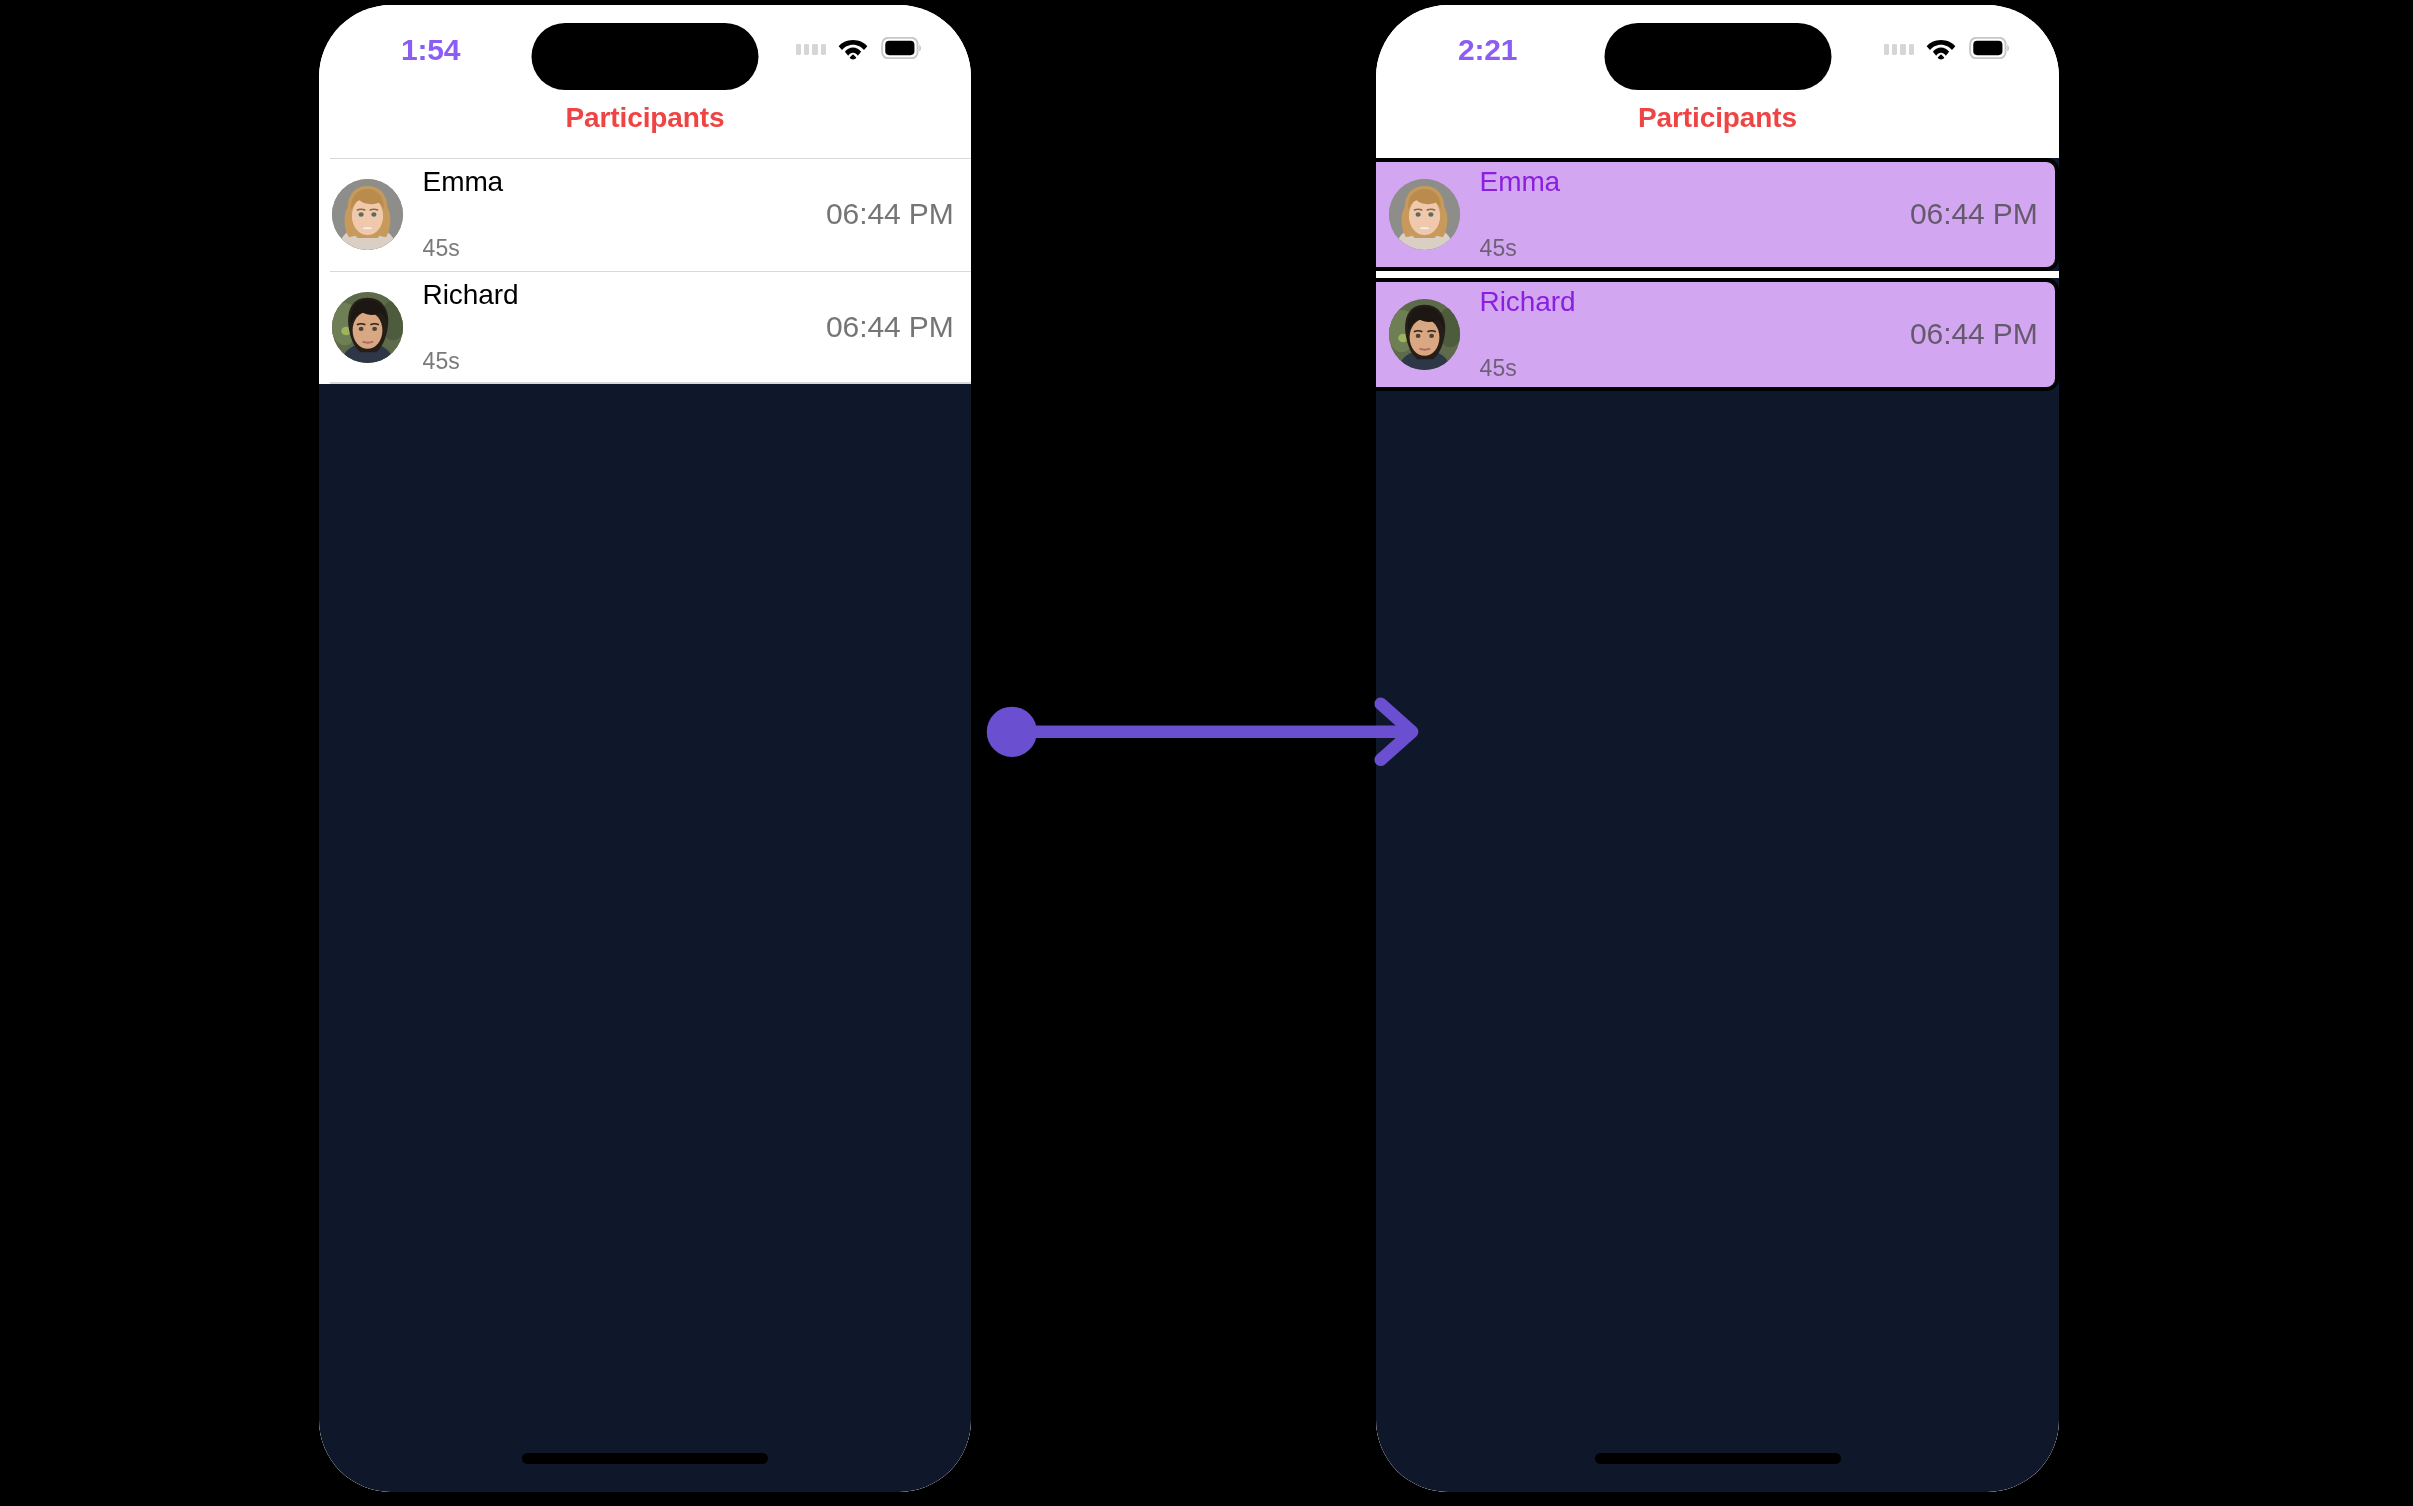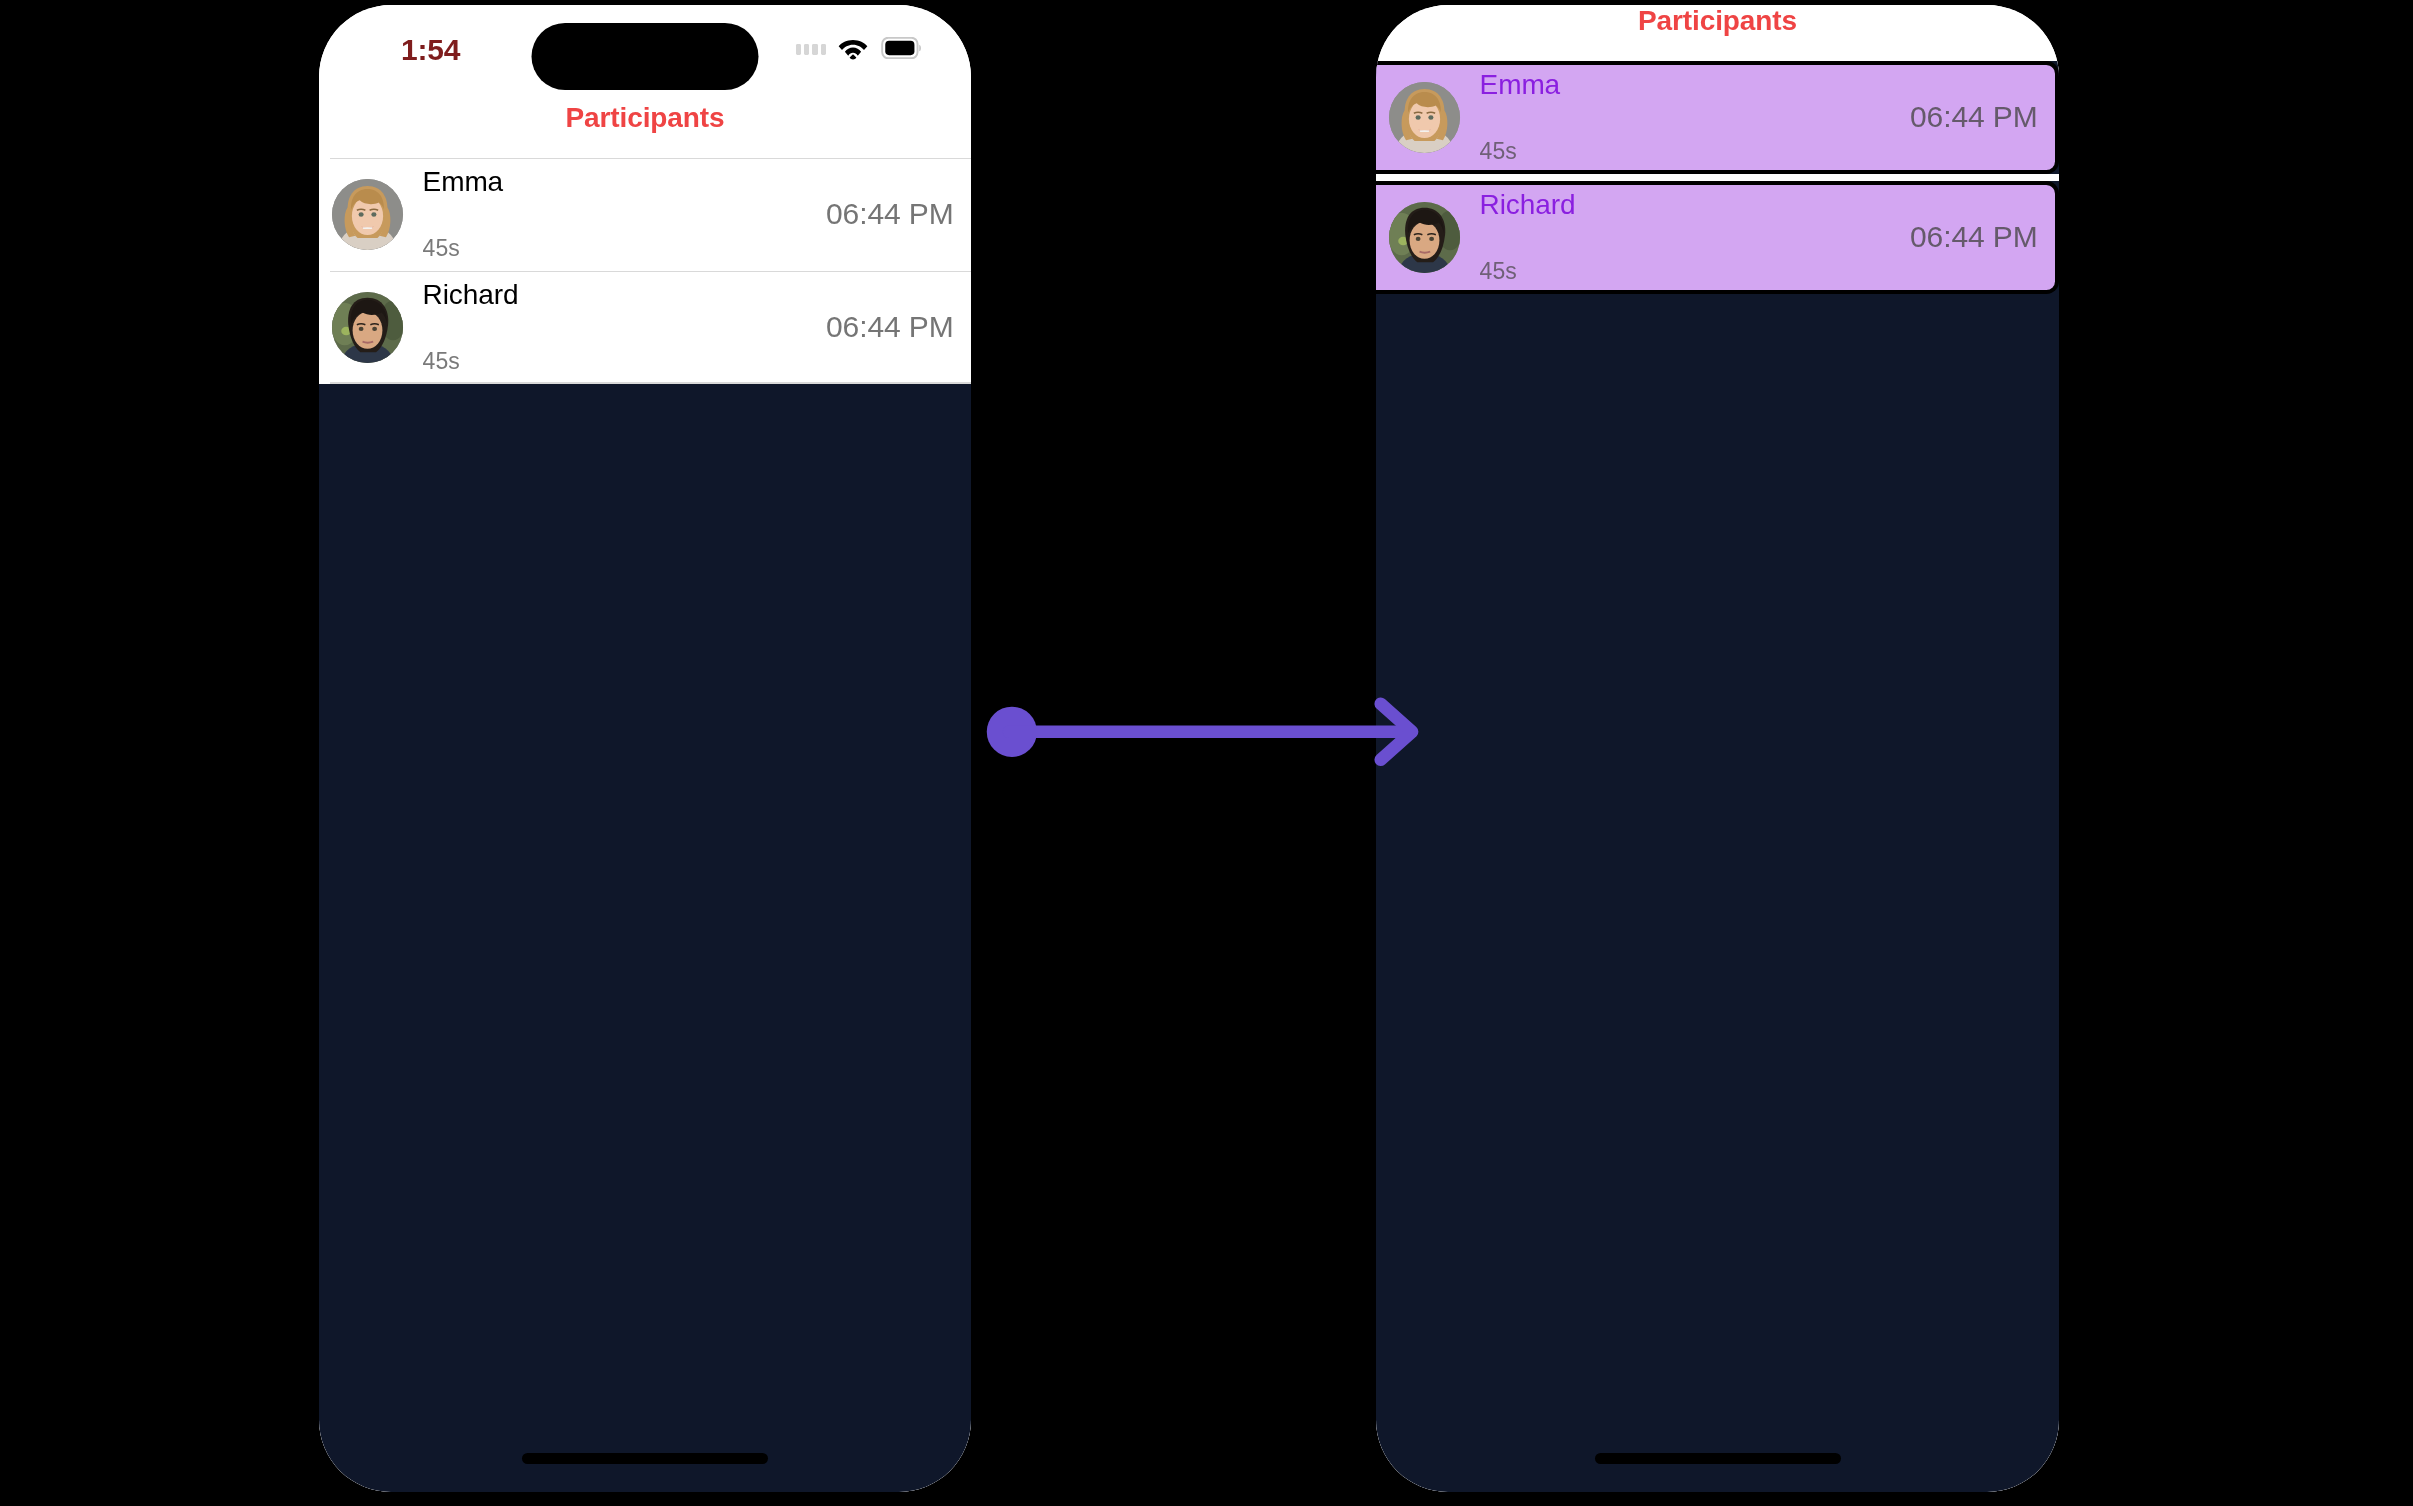--- a/index.html
+++ b/index.html
@@ -50,21 +50,21 @@
     position: relative;
     height: 97px;
     flex: 0 0 auto;
   }
   .status-time {
     position: absolute;
     left: 82px;
     top: 28px;
     font-size: 30px;
     font-weight: 700;
-    color: #7f1d1d;
+    color: #8b5cf6;
     letter-spacing: -0.2px;
   }
   .dynamic-island {
     position: absolute;
     left: 50%;
     transform: translateX(-50%);
     top: 18.3px;
     width: 227px;
     height: 67px;
     background: #000000;
@@ -315,20 +315,46 @@
 
     </div>
 
     <div class="home-bar"></div>
   </div>
 </div>
 
 <div class="phone phone-right">
   <div class="screen">
 
+    <div class="status-bar">
+      <div class="status-time">2:21</div>
+      <div class="dynamic-island"></div>
+      <div class="status-right">
+        <span class="signal-dots">
+            <i></i>
+            <i></i>
+            <i></i>
+            <i></i>
+          </span>
+        <span class="wifi-icon">
+          <svg width="30" height="22" viewBox="0 0 62 46">
+            <path d="M31 4 C18 4 7 10 1 17 L8 25 C13 19 21 14 31 14 C41 14 49 19 54 25 L61 17 C55 10 44 4 31 4 Z" fill="#000"></path>
+            <path d="M31 20 C24 20 18 24 14 29 L21 37 C24 33 27 31 31 31 C35 31 38 33 41 37 L48 29 C44 24 38 20 31 20 Z" fill="#000"></path>
+            <path d="M31 34 L24 41 C26 44 28 45 31 45 C34 45 36 44 38 41 Z" fill="#000"></path>
+          </svg>
+        </span>
+        <span class="battery-icon">
+          <svg width="42" height="22" viewBox="0 0 86 46">
+            <rect x="1.5" y="1.5" width="74" height="43" rx="13" ry="13" fill="none" stroke="#c8c8c8" stroke-width="4"></rect>
+            <rect x="8" y="8" width="61" height="30" rx="8" ry="8" fill="#000"></rect>
+            <path d="M79 16 C84 18 84 28 79 30 Z" fill="#c8c8c8"></path>
+          </svg>
+        </span>
+      </div>
+    </div>
 
     <div class="nav-title">Participants</div>
 
     <div class="list">
 
       <div class="hl-wrap">
         <div class="row-hl">
           <div class="avatar">
             <svg viewBox="0 0 100 100" preserveAspectRatio="xMidYMid slice">
               <rect width="100" height="100" fill="#8d8d8a"></rect>

